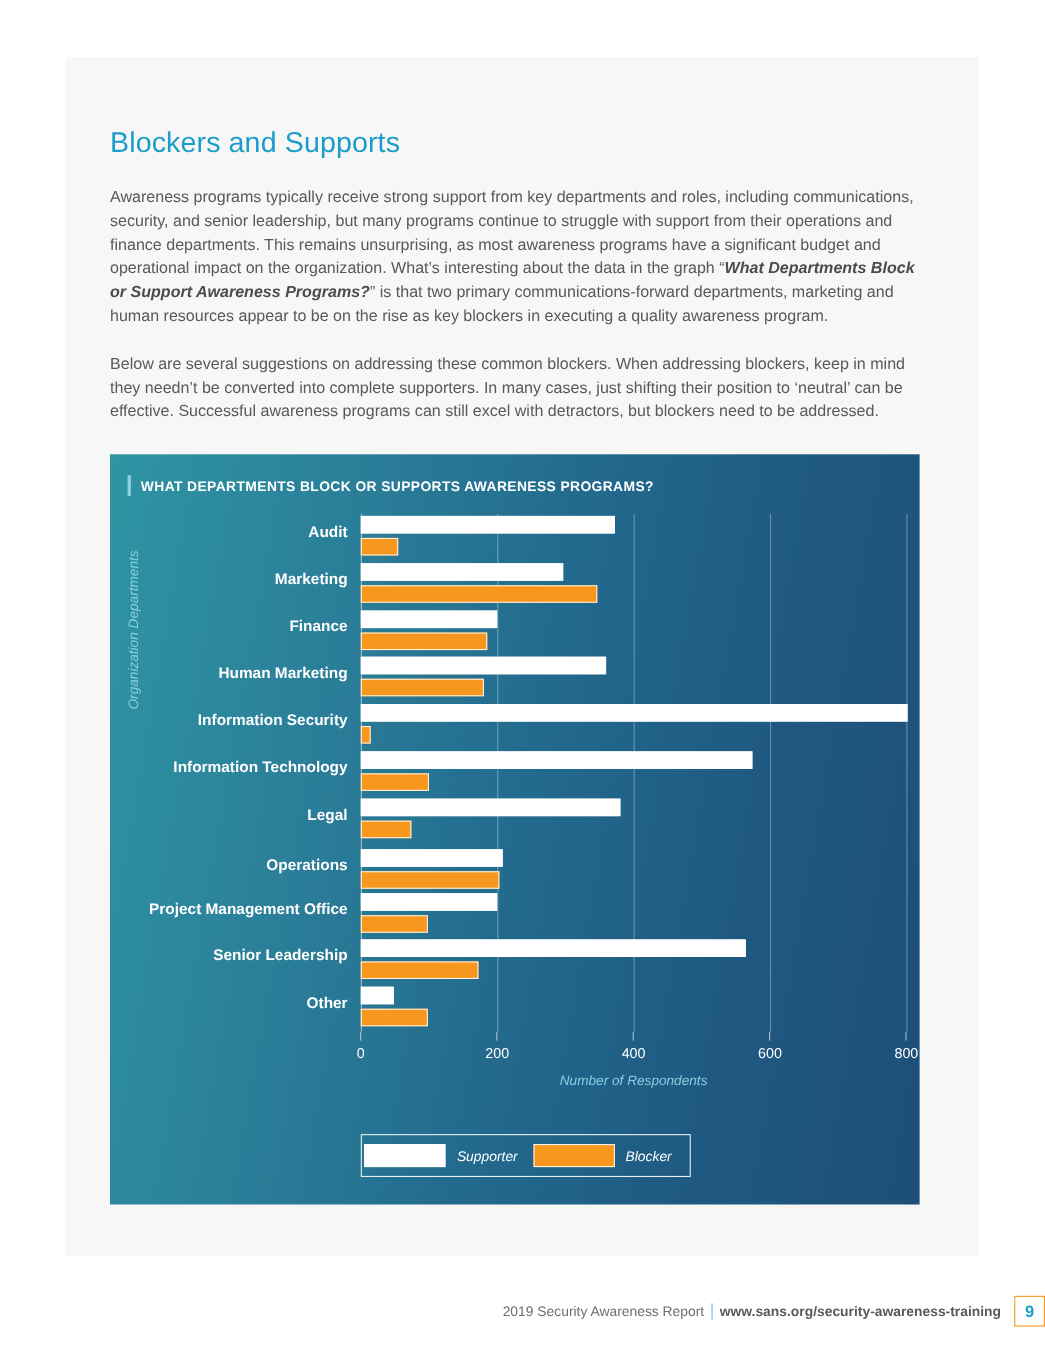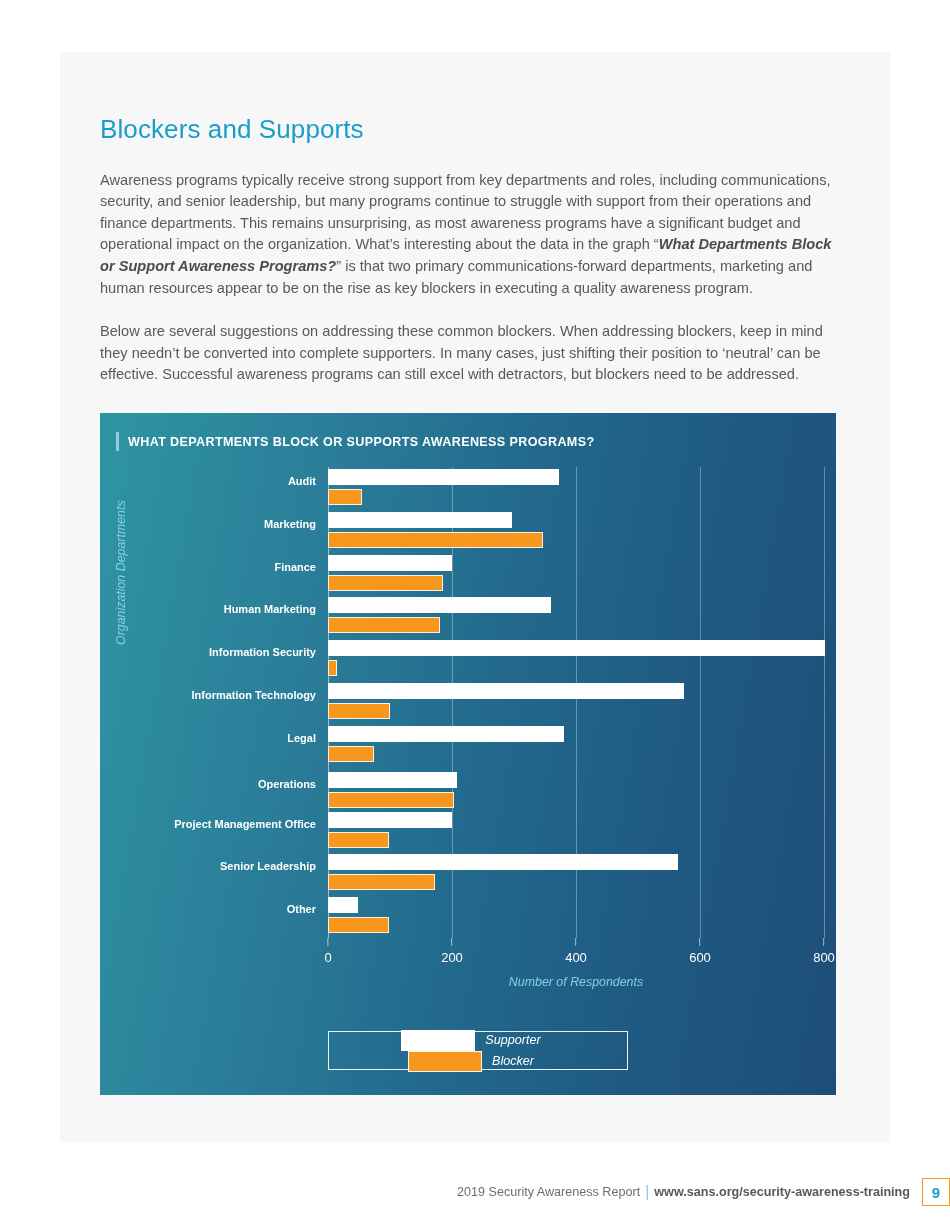--- a/index.html
+++ b/index.html
@@ -78,21 +78,21 @@
     height:16px;
   }
   .bar.supporter { background:#ffffff; top:2px; }
   .bar.blocker   { background:#f7971d; top:22px; }
 
   .cat-label {
     position:absolute;
     right:calc(100% + 12px);
     top:8px;
     white-space:nowrap;
-    color:#ffffff; font-size:11px; font-weight:bold;
+    color:#ffffff; font-size:14px; font-weight:bold;
     text-align:center;
   }
 
   .xticks { position:absolute; left:0; width:100%; top:471px; height:34px; }
   .xtick { position:absolute; top:0; transform:translateX(-50%); text-align:center; }
   .xtick .stub { width:1px; height:8px; background:rgba(255,255,255,.6); margin:0 auto; }
   .xtick .tlab { color:#ffffff; font-size:13px; margin-top:4px; }
 
   .xaxis-title {
     position:absolute; left:0; width:100%; top:508px;
@@ -103,21 +103,21 @@
     left:14px; top:232px;
     color:#87cfe0; font-size:12.4px; font-style:italic;
     transform:rotate(-90deg); transform-origin:left top;
     white-space:nowrap;
   }
 
   .legend {
     position:absolute; left:228px; top:618px;
     width:300px; height:39px;
     border:1.6px solid rgba(255,255,255,.9);
-    display:flex; align-items:center; justify-content:center; gap:0;flex-direction:column;
+    display:flex; align-items:center; justify-content:center; gap:0;
   }
   .legend-inner { display:flex; align-items:center; }
   .sw {
     width:74px; height:21px; border:1.4px solid rgba(255,255,255,.9);
   }
   .sw.white  { background:#ffffff; }
   .sw.orange { background:#f7971d; }
   .lg-label { color:#ffffff; font-size:12.6px; font-style:italic; padding:0 14px 0 10px; white-space:nowrap; }
 
   

